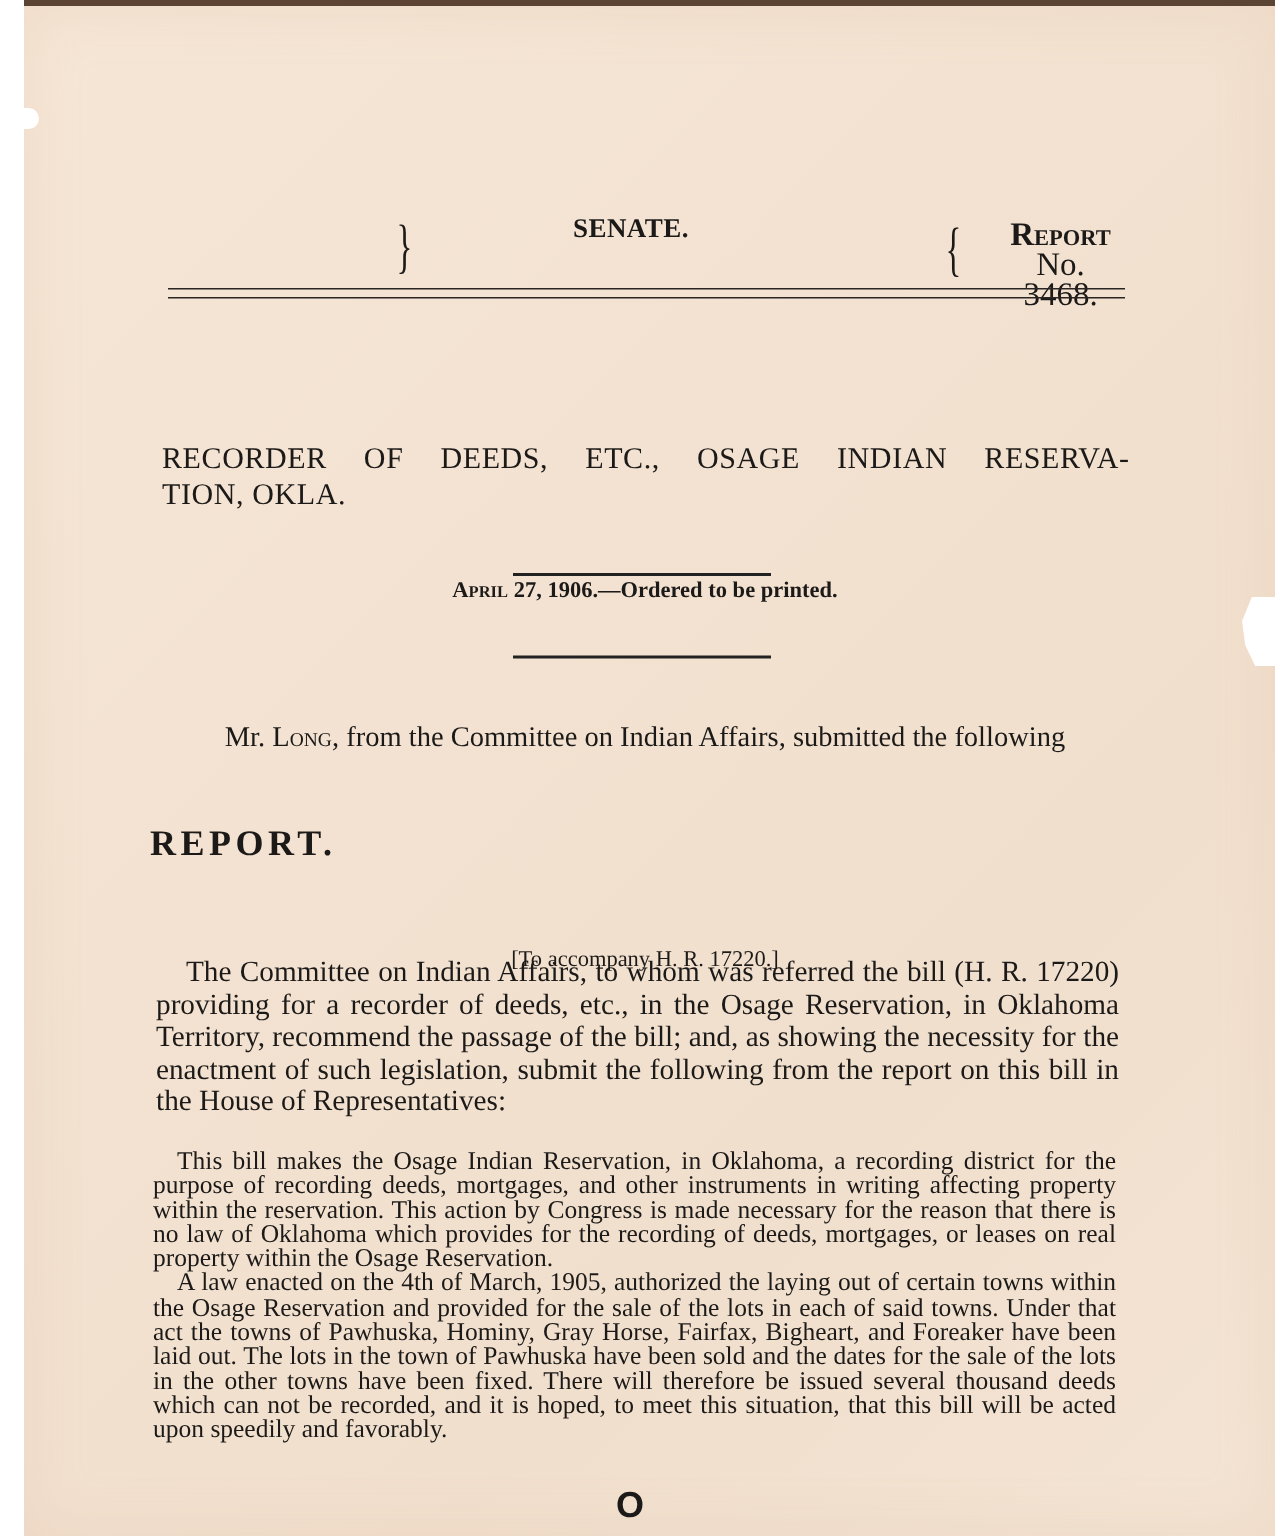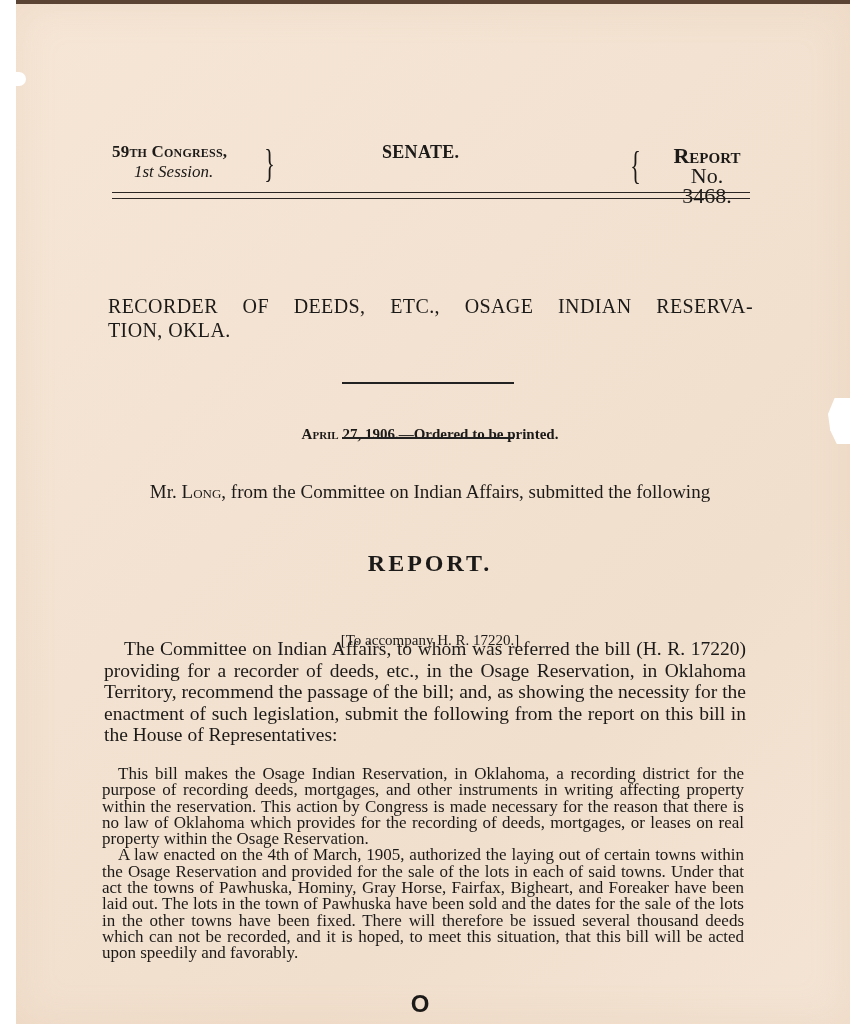--- a/index.html
+++ b/index.html
@@ -87,35 +87,34 @@
     .title .line1 { display: block; text-align: justify; text-align-last: justify; }
     .title .line2 { display: block; text-align: left; }
 
     .rule {
       position: absolute; height: 2px; background: #222;
     }
     .rule-1 { left: 342px; top: 382px; width: 172px; }
     .rule-2 { left: 342px; top: 437px; width: 172px; }
 
     .printed {
-      position: absolute; left: 100px; top: 426px; width: 660px;
+      position: absolute; left: 100px; top: 386px; width: 660px;
       text-align: center;
       font-family: "Liberation Serif", serif;
       font-size: 15px; font-weight: bold;
     }
 
     .submitted {
       position: absolute; left: 110px; top: 480px; width: 640px;
       text-align: center;
       font-family: "Liberation Serif", serif;
       font-size: 19px; line-height: 23px;
     }
     .report-heading {
       position: absolute; left: 100px; top: 550px; width: 660px;
-      text-align: center;
       font-family: "Liberation Serif", serif;
       font-size: 24px; font-weight: bold; letter-spacing: 3px;
     }
     .accompany {
       position: absolute; left: 100px; top: 632px; width: 660px;
       text-align: center;
       font-family: Liberation Serif, serif;
       font-size: 15px;
     }
 
@@ -143,24 +142,20 @@
   </style>
 </head>
 <body>
 
 <div class="top-edge"></div>
 <div class="page"></div>
 <div class="tear tear-right"></div>
 <div class="tear tear-left"></div>
 
 <div class="header">
-  <div class="hdr-left">
-    <div class="l1 sc">59th Congress,</div>
-    <div class="l2">1st Session.</div>
-  </div>
   <div class="brace brace-left">}</div>
   <div class="hdr-center">SENATE.</div>
   <div class="brace brace-right">{</div>
   <div class="hdr-right">
     <div class="l1">Report</div>
     <div>No. 3468.</div>
   </div>
 </div>
 <div class="double-rule"></div>
 

